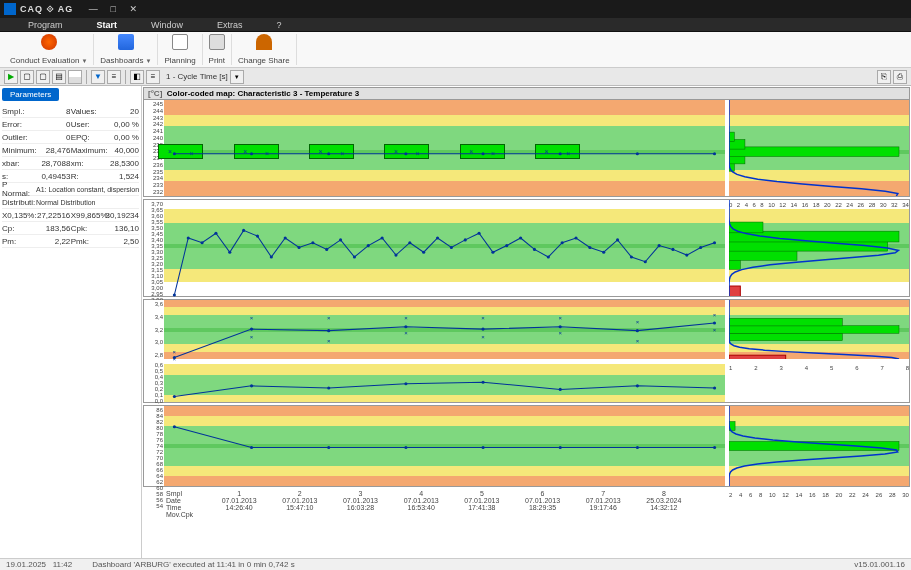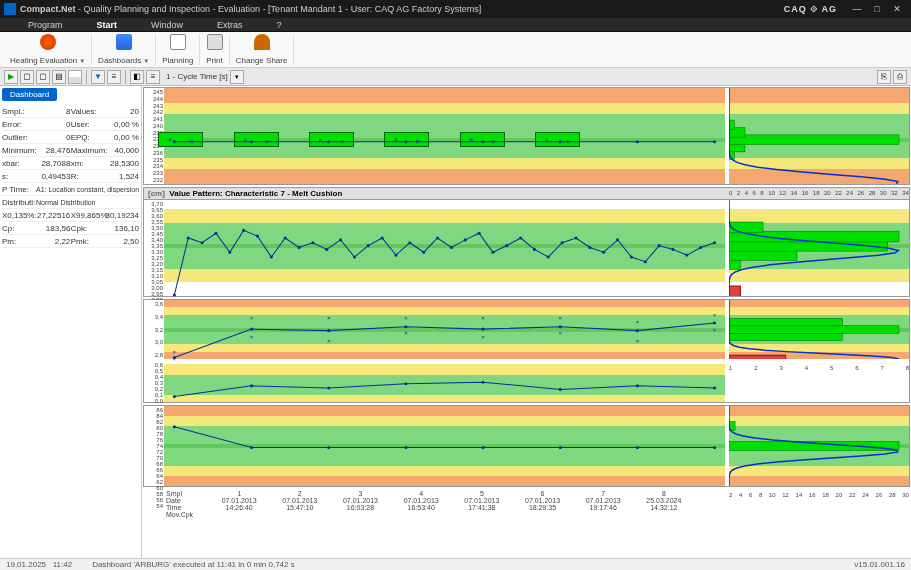--- a/index.html
+++ b/index.html
@@ -90,41 +90,38 @@
   svg .markers circle { fill: #003399; r: 1.5; }
   svg .curve { fill:none; stroke: #0033cc; stroke-width: 1.5; }
   svg .bar { fill: #00e000; stroke: #006600; stroke-width:0.5; }
   svg .bar-r { fill: #e04040; stroke:#aa0000; }
 </style>
 </head>
 <body>
 
 <div class="titlebar">
   <div class="app-icon"></div>
-  <div class="title">
-    <b>Compact.Net</b><span> - Quality Planning and Inspection - Evaluation - [Tenant Mandant 1 - User: CAQ AG Factory Systems]</span>
-  </div>
   <div class="logo">CAQ ⟐ AG</div>
   <div class="win-btn">—</div>
   <div class="win-btn">□</div>
   <div class="win-btn">✕</div>
 </div>
 
 <div class="menubar">
   <span>Program</span>
   <span class="active">Start</span>
   <span>Window</span>
   <span>Extras</span>
   <span>?</span>
 </div>
 
 <div class="ribbon">
   <div class="ribbon-group">
     <div class="ribbon-icon icon-eval"></div>
-    <div class="ribbon-label"><span>Heating Evaluation</span><span class="dropdown-arrow">▼</span></div>
+    <div class="ribbon-label"><span>Conduct Evaluation</span><span class="dropdown-arrow">▼</span></div>
   </div>
   <div class="ribbon-group">
     <div class="ribbon-icon icon-dash"></div>
     <div class="ribbon-label"><span>Dashboards</span><span class="dropdown-arrow">▼</span></div>
   </div>
   <div class="ribbon-group">
     <div class="ribbon-icon icon-plan"></div>
     <div class="ribbon-label">Planning</div>
   </div>
   <div class="ribbon-group">
@@ -151,21 +148,21 @@
   <div class="tb-btn">≡</div>
   <span class="cycle-label">1 - Cycle Time [s]</span>
   <div class="tb-btn" style="font-size:6px">▼</div>
   <div class="tb-btn print-small">⎘</div>
   <div class="tb-btn">⎙</div>
 </div>
 
 <div class="main">
 
   <div class="sidebar">
-    <span class="params-tab">Dashboard</span>
+    <span class="params-tab">Parameters</span>
     <div class="param-grid" id="param-grid">
         <div class="param-row">
           <span class="label">Smpl.:</span>
           <span class="val">8</span>
           <span class="label2">Values:</span>
           <span class="val2">20</span>
         </div>
         <div class="param-row">
           <span class="label">Error:</span>
           <span class="val">0</span>
@@ -190,21 +187,21 @@
           <span class="label2">xm:</span>
           <span class="val2">28,5300</span>
         </div>
         <div class="param-row">
           <span class="label">s:</span>
           <span class="val">0,49453</span>
           <span class="label2">R:</span>
           <span class="val2">1,524</span>
         </div>
         <div class="param-row full">
-          <span class="label">P Time:</span>
+          <span class="label">P Normal:</span>
           <span class="val-full">A1: Location constant, dispersion constant, nor</span>
         </div>
         <div class="param-row full">
           <span class="label">Distributi:</span>
           <span class="val-full">Normal Distribution</span>
         </div>
         <div class="param-row">
           <span class="label">X0,135%:</span>
           <span class="val">27,22516</span>
           <span class="label2">X99,865%:</span>
@@ -220,20 +217,21 @@
           <span class="label">Pm:</span>
           <span class="val">2,22</span>
           <span class="label2">Pmk:</span>
           <span class="val2">2,50</span>
         </div>
       </div>
   </div>
 
   <div class="charts" id="charts-panel">
       <div class="chart-block">
+        <div class="chart-title"><span style="color:#666">[°C]</span> &nbsp;Color-coded map: Characteristic 3 - Temperature 3</div>
         <div class="chart-body">
           <div class="chart-main" style="height: 96px;">
             <div class="y-axis">
               <div>245</div>
               <div>244</div>
               <div>243</div>
               <div>242</div>
               <div>241</div>
               <div>240</div>
               <div>239</div>
@@ -323,21 +321,20 @@
               <span>26</span>
               <span>28</span>
               <span>30</span>
               <span>32</span>
               <span>34</span>
             </div>
           </div>
         </div>
       </div>
       <div class="chart-block">
-        <div class="chart-title"><span style="color:#666">[cm]</span> &nbsp;Value Pattern: Characteristic 7 - Melt Cushion</div>
         <div class="chart-body">
           <div class="chart-main" style="height: 96px;">
             <div class="y-axis">
               <div>3,70</div>
               <div>3,65</div>
               <div>3,60</div>
               <div>3,55</div>
               <div>3,50</div>
               <div>3,45</div>
               <div>3,40</div>

